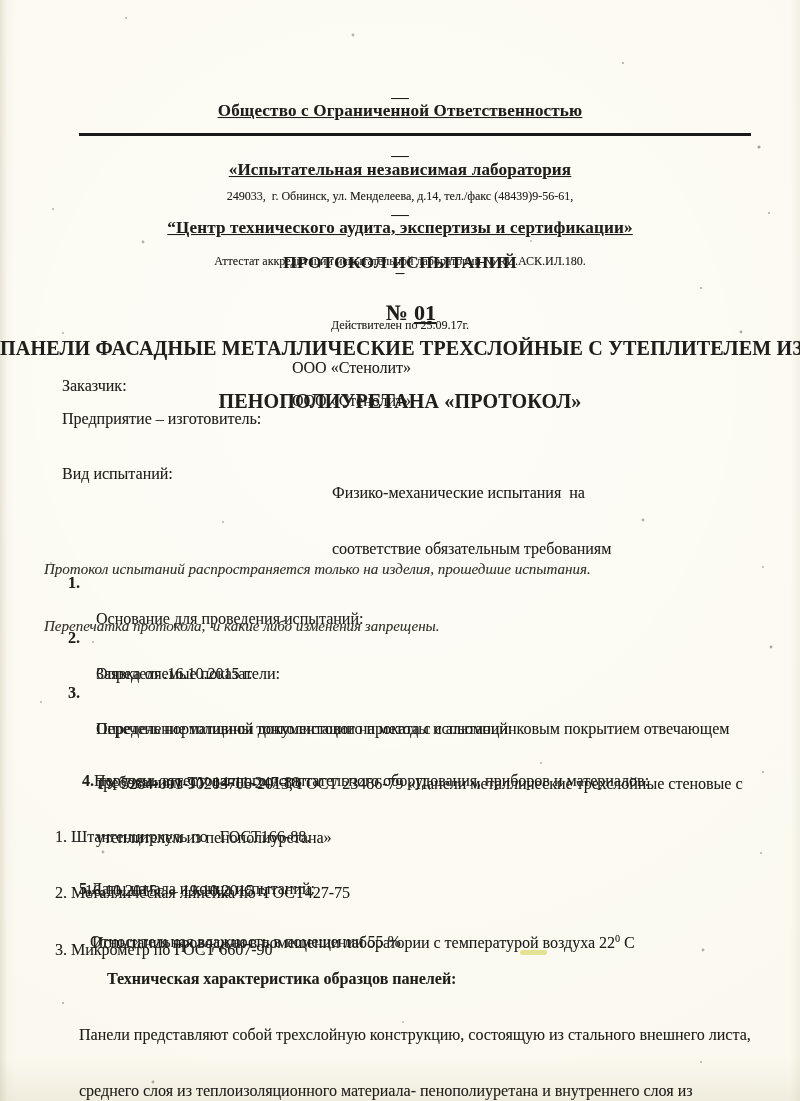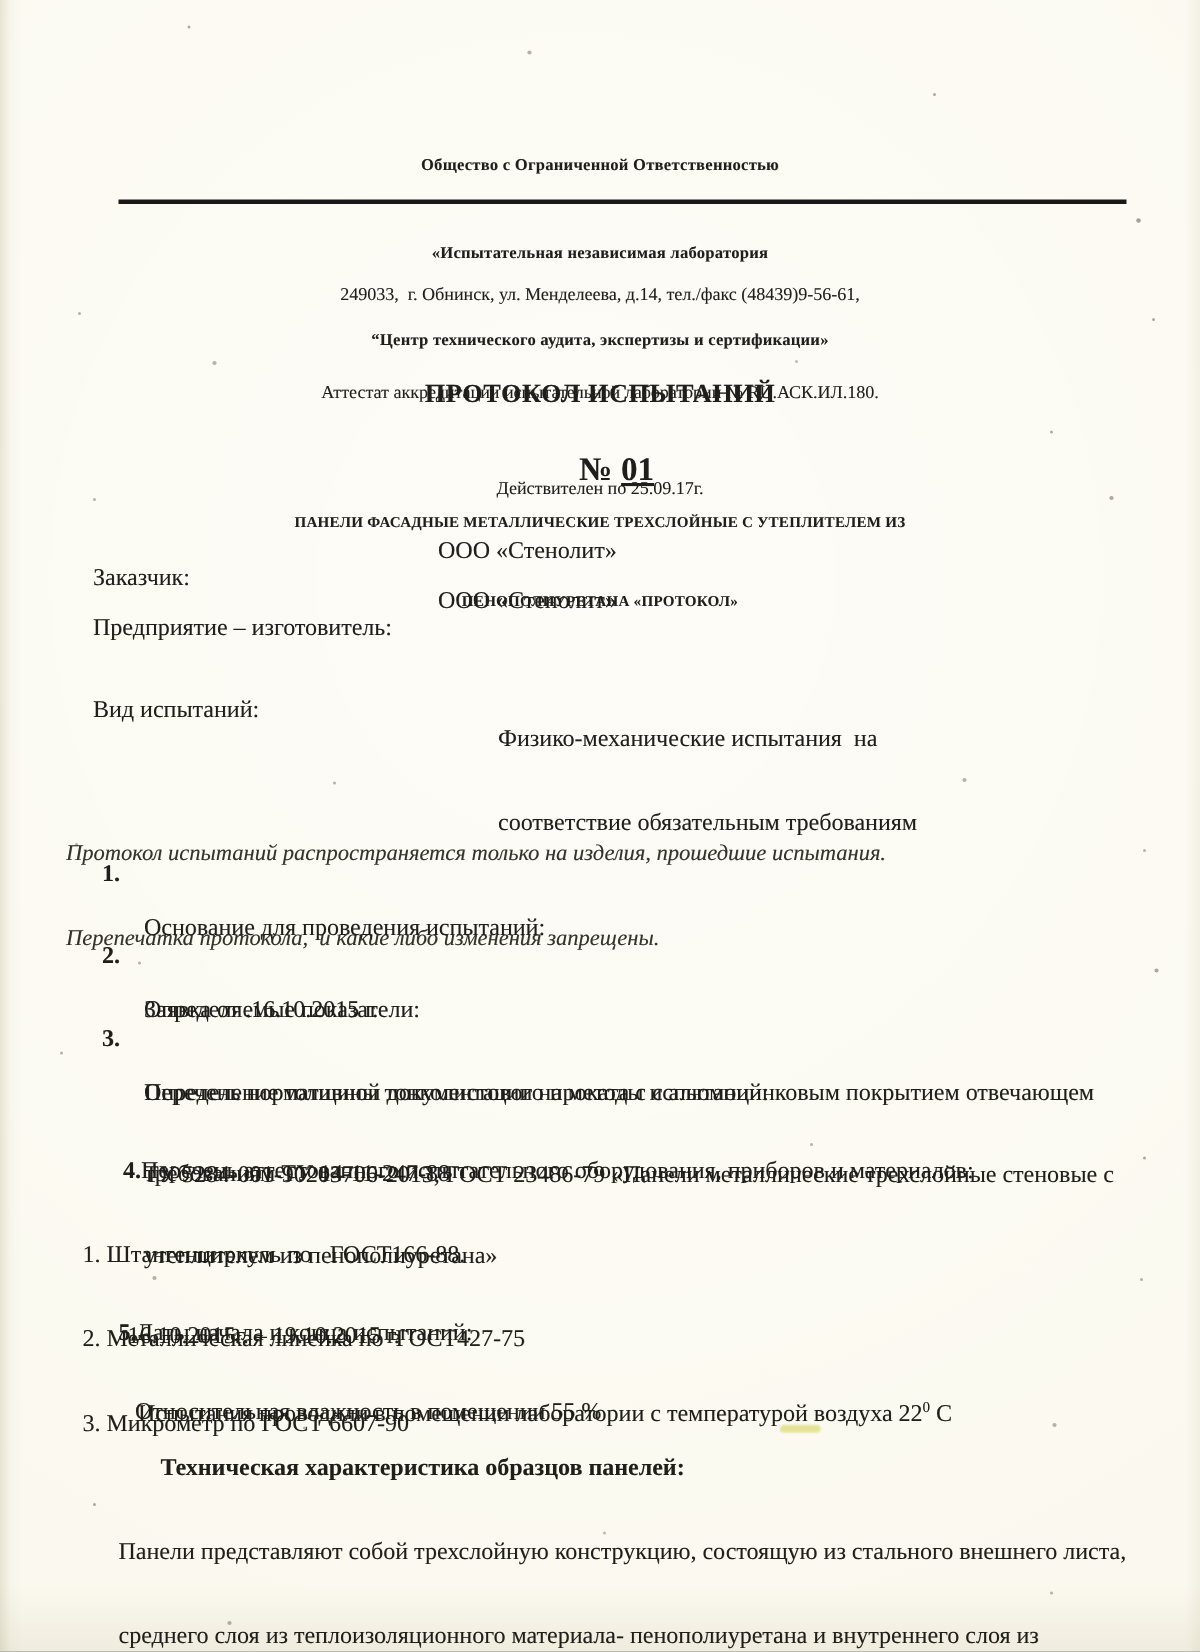--- a/index.html
+++ b/index.html
@@ -14,27 +14,27 @@
     background-image:
       linear-gradient(to right, rgba(150,140,100,0.20), rgba(150,140,100,0.04) 7px, rgba(0,0,0,0) 15px),
       linear-gradient(to left, rgba(160,150,110,0.10), rgba(0,0,0,0) 10px),
       linear-gradient(to top, rgba(170,160,120,0.14), rgba(0,0,0,0) 45px),
       radial-gradient(ellipse 120% 90% at 48% 35%, rgba(255,255,255,0.55), rgba(0,0,0,0) 75%);
     text-shadow:0.2px 0.2px 0.4px rgba(45,42,35,0.35);
   }
   .abs{position:absolute;white-space:pre;}
   .center{left:0;width:800px;text-align:center;}
   .b{font-weight:bold;}
-  .org{font-weight:bold;font-size:11px;line-height:19.5px;letter-spacing:0.2px;}
+  .org{font-weight:bold;font-size:17px;line-height:19.5px;letter-spacing:0.2px;text-decoration:underline;}
   .rule{position:absolute;left:79px;top:133px;width:672px;height:3px;background:#191919;}
   .addr{font-size:12px;line-height:21.5px;}
   .ptitle{font-weight:bold;font-size:17.5px;letter-spacing:0.4px;}
   .pno{font-weight:bold;font-size:22px;}
   .und{text-decoration:underline;margin-left:6px;}
-  .subject{font-weight:bold;font-size:10px;line-height:17.5px;letter-spacing:0.2px;}
+  .subject{font-weight:bold;font-size:20px;line-height:17.5px;letter-spacing:0.2px;}
   .body16{font-size:16px;}
   .frow{left:46px;font-size:16px;}
   .fvalue{position:absolute;left:246px;top:0;white-space:pre;}
   .fvalue div{line-height:20px;margin-left:40px;}
   .notice{font-style:italic;font-size:15px;line-height:19px;color:#34332b;}
   .item{left:68px;display:flex;font-size:16px;}
   .inum{width:28px;font-weight:bold;flex:none;}
   .ibody div{line-height:18.5px;white-space:pre;}
   .equip div{line-height:20.3px;white-space:pre;}
   .para div{line-height:20px;white-space:pre;}

